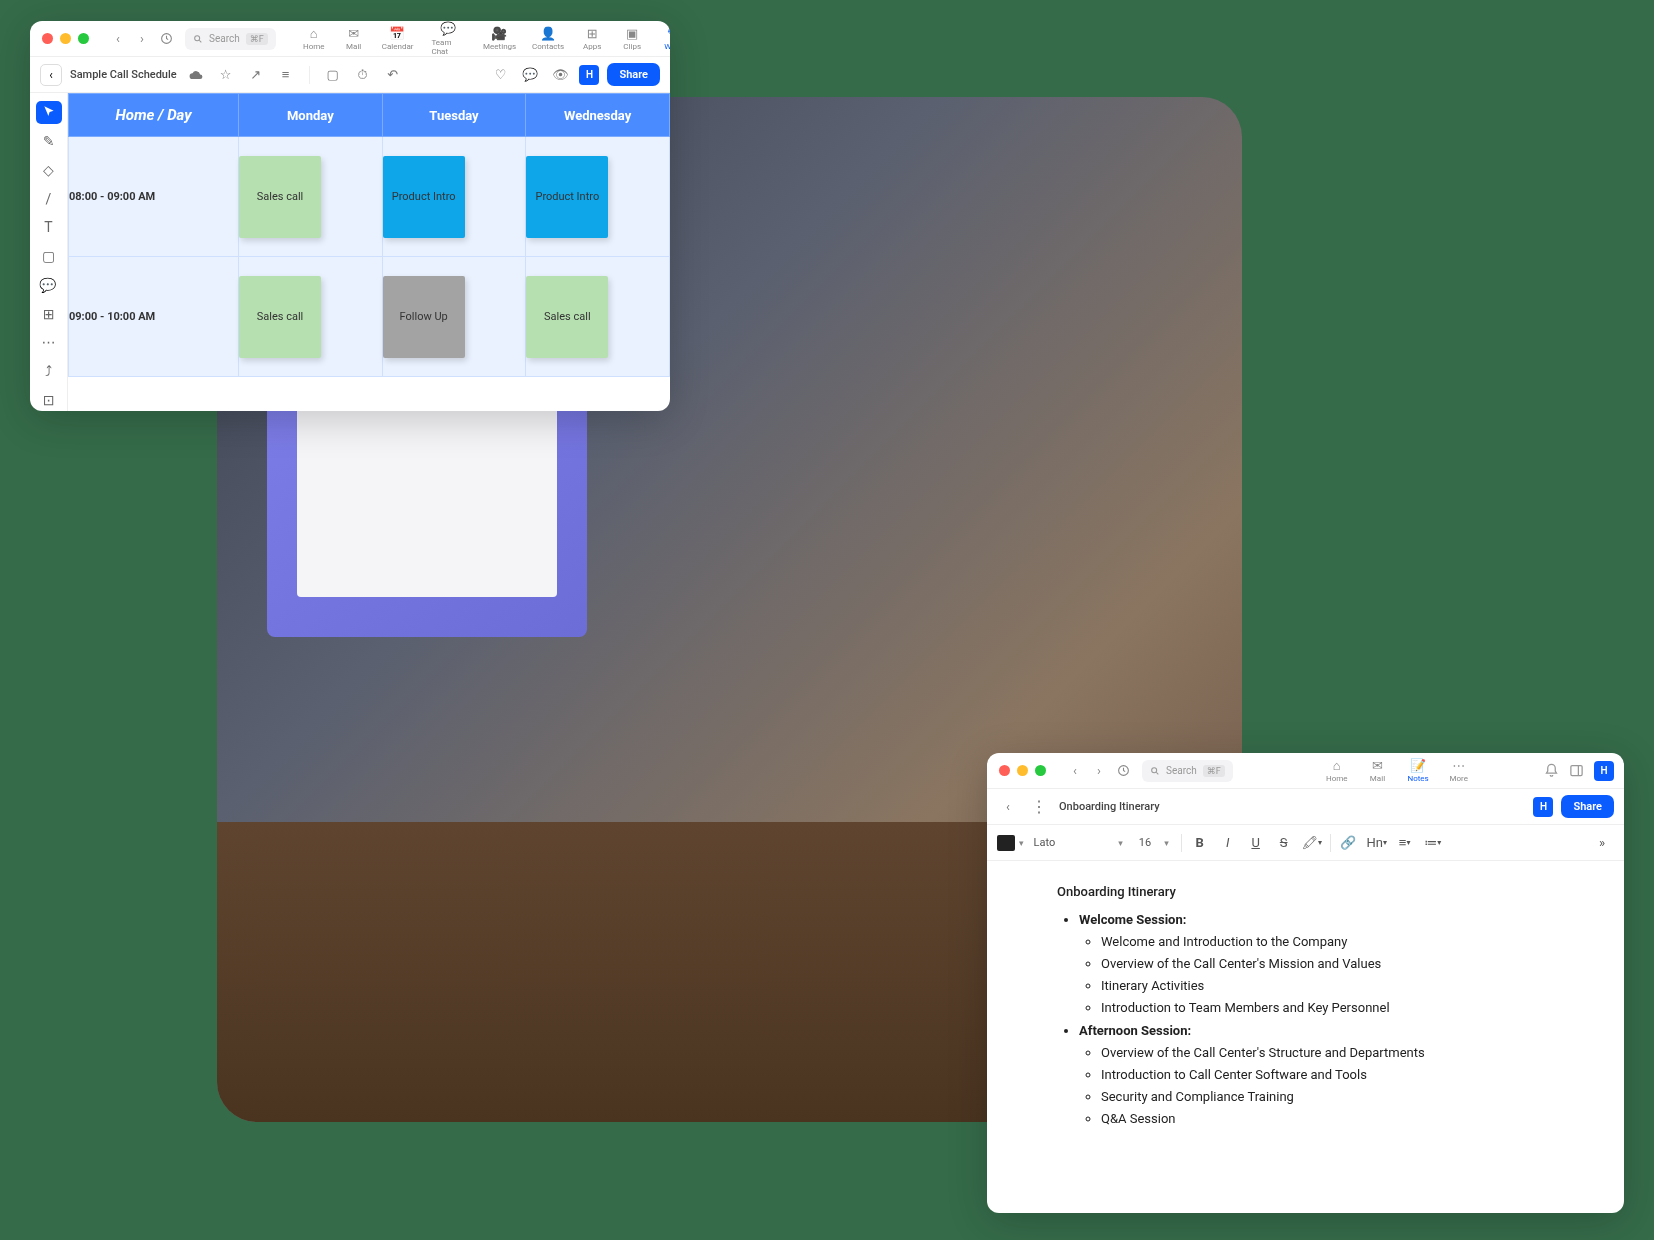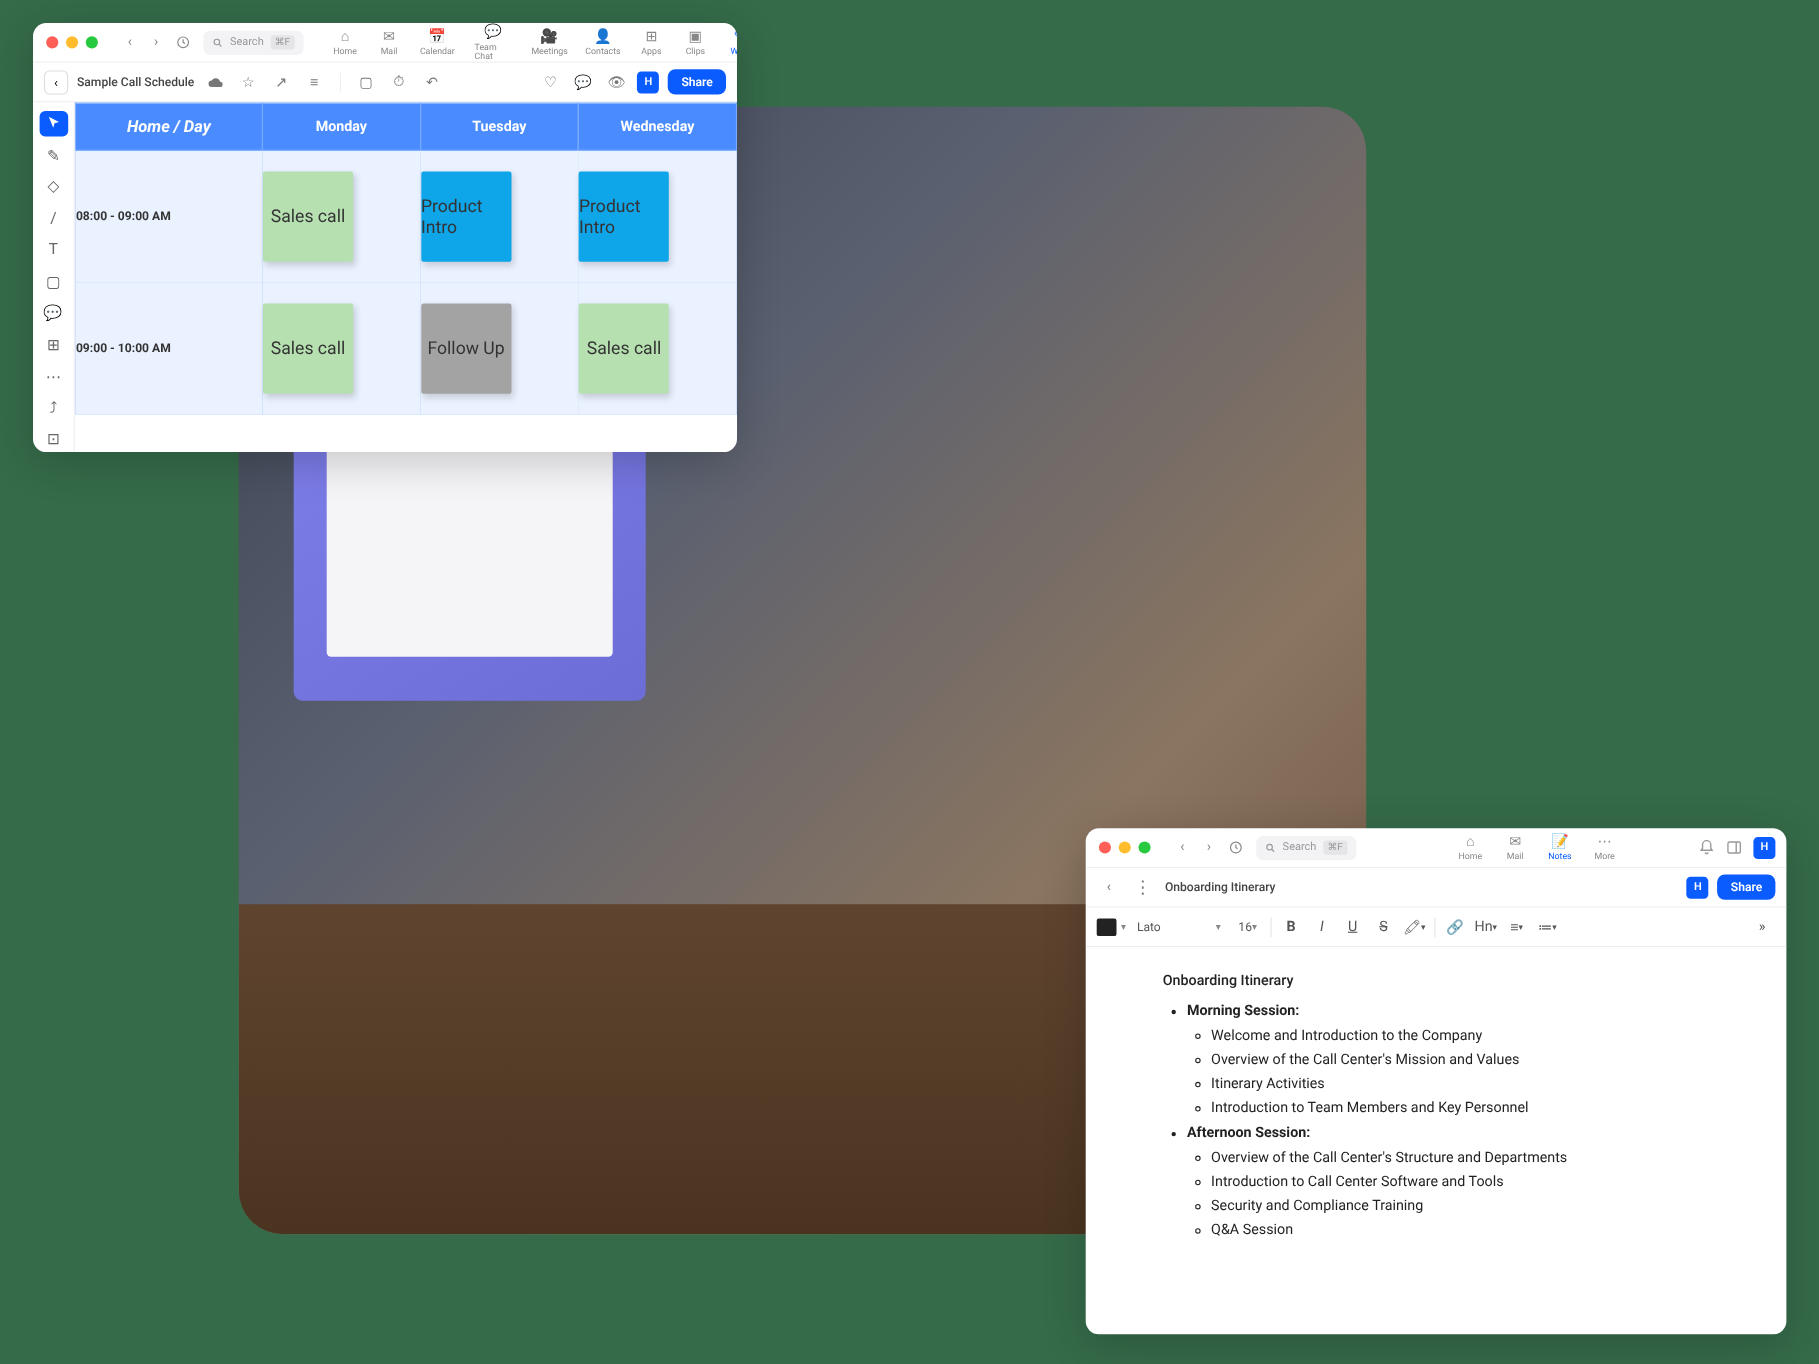--- a/index.html
+++ b/index.html
@@ -33,27 +33,27 @@
 .board{display:flex;height:calc(100% - 72px)}
 .tools{width:38px;border-right:1px solid #eee;display:flex;flex-direction:column;align-items:center;padding-top:8px;gap:6px}
 .tool{width:26px;height:26px;display:flex;align-items:center;justify-content:center;color:#666;font-size:14px;border-radius:5px;cursor:pointer}
 .tool.active{background:#0b5cff;color:#fff}
 .canvas{flex:1;overflow:hidden}
 table.sched{border-collapse:collapse;width:100%;table-layout:fixed}
 table.sched th{background:#4a8cff;color:#fff;font-size:13px;font-weight:700;padding:12px 4px;border:1px solid #7aabff}
 table.sched th.td{font-size:15px;font-weight:700;font-style:italic;width:170px}
 table.sched td{border:1px solid #cfe0ff;background:#eaf2ff;height:120px;text-align:left;vertical-align:middle;position:relative}
 table.sched td.time{font-size:11px;font-weight:700;color:#333;background:#eaf2ff}
-.card{display:inline-flex;align-items:center;justify-content:center;width:82px;height:82px;font-size:16px;color:#333;border-radius:2px;box-shadow:2px 3px 6px rgba(0,0,0,.15)}
+.card{display:inline-flex;align-items:center;justify-content:center;width:82px;height:82px;font-size:11px;color:#333;border-radius:2px;box-shadow:2px 3px 6px rgba(0,0,0,.15)}
 .card.green{background:#b7e0b1}
 .card.purple{background:#0ea5e9}
 .card.blue{background:#a3a3a3}
 .fmtbar{display:flex;align-items:center;height:36px;border-bottom:1px solid #eee;padding:0 10px;gap:4px;font-size:12px;color:#555}
 .fmtbar .sq{width:18px;height:16px;background:#222;border-radius:2px}
-.fmtbar .sel{display:flex;align-items:center;gap:0;padding:0 6px;font-size:11px}
+.fmtbar .sel{display:flex;align-items:center;gap:13px;padding:0 6px;font-size:11px}
 .fmtbar .sep{width:1px;height:18px;background:#e5e5e5;margin:0 2px}
 .fbtn{width:24px;height:24px;display:flex;align-items:center;justify-content:center;border-radius:4px;cursor:pointer;font-size:13px}
 .doc{padding:20px 70px;font-size:13px;color:#222;line-height:1.7}
 .doc h4{font-size:13px;font-weight:500;margin-bottom:6px}
 .doc h5{font-size:13px;font-weight:700;margin-bottom:8px}
 .doc ul{list-style:disc;padding-left:22px}
 .doc ul ul{list-style:circle;padding-left:22px}
 .doc li.bold{font-weight:700}
 .dots{cursor:pointer;color:#777;padding:0 4px}
 svg{display:block}
@@ -296,21 +296,21 @@
     <div class="fbtn">🔗</div>
     <div class="fbtn">Hn<span style="font-size:8px">▾</span></div>
     <div class="fbtn">≡<span style="font-size:8px">▾</span></div>
     <div class="fbtn">≔<span style="font-size:8px">▾</span></div>
     <div class="spacer" style="flex:1"></div>
     <div class="fbtn">»</div>
   </div>
   <div class="doc">
     <h4>Onboarding Itinerary</h4>
     <ul>
-      <li class="bold">Morning Session:</li>
+      <li class="bold">Welcome Session:</li>
       <ul>
         <li>Welcome and Introduction to the Company</li>
         <li>Overview of the Call Center's Mission and Values</li>
         <li>Itinerary Activities</li>
         <li>Introduction to Team Members and Key Personnel</li>
       </ul>
       <li class="bold">Afternoon Session:</li>
       <ul>
         <li>Overview of the Call Center's Structure and Departments</li>
         <li>Introduction to Call Center Software and Tools</li>

